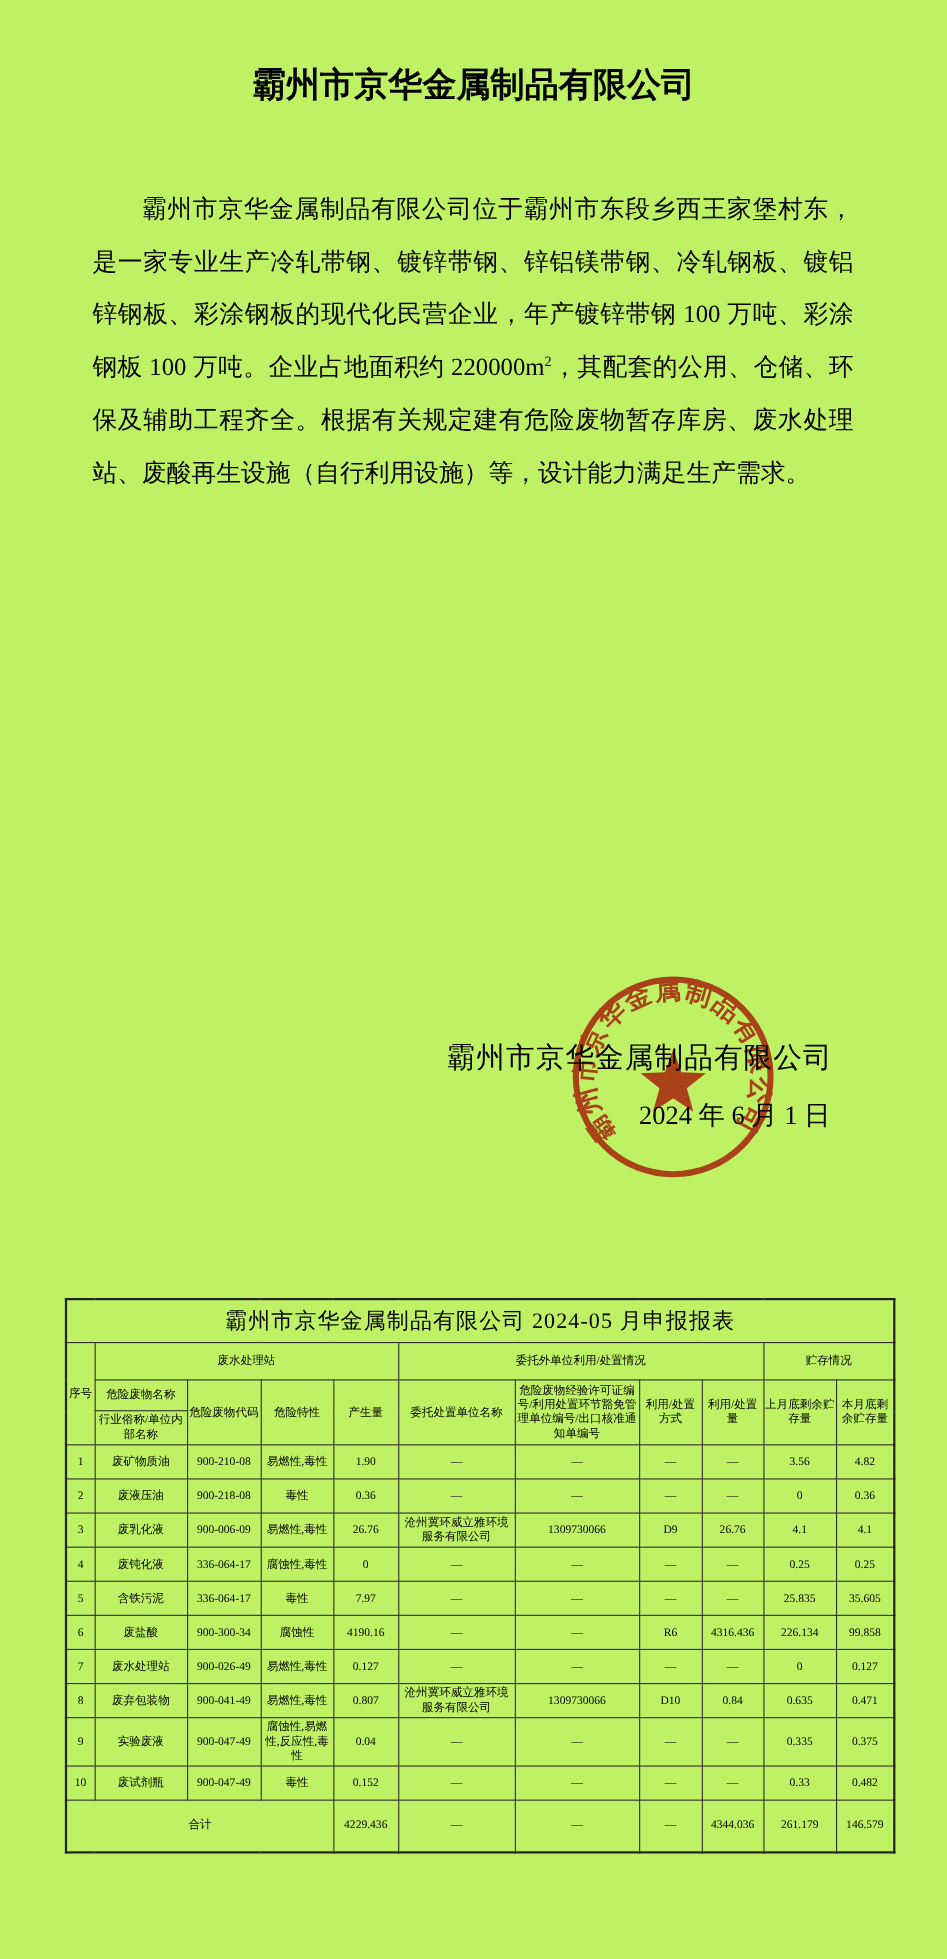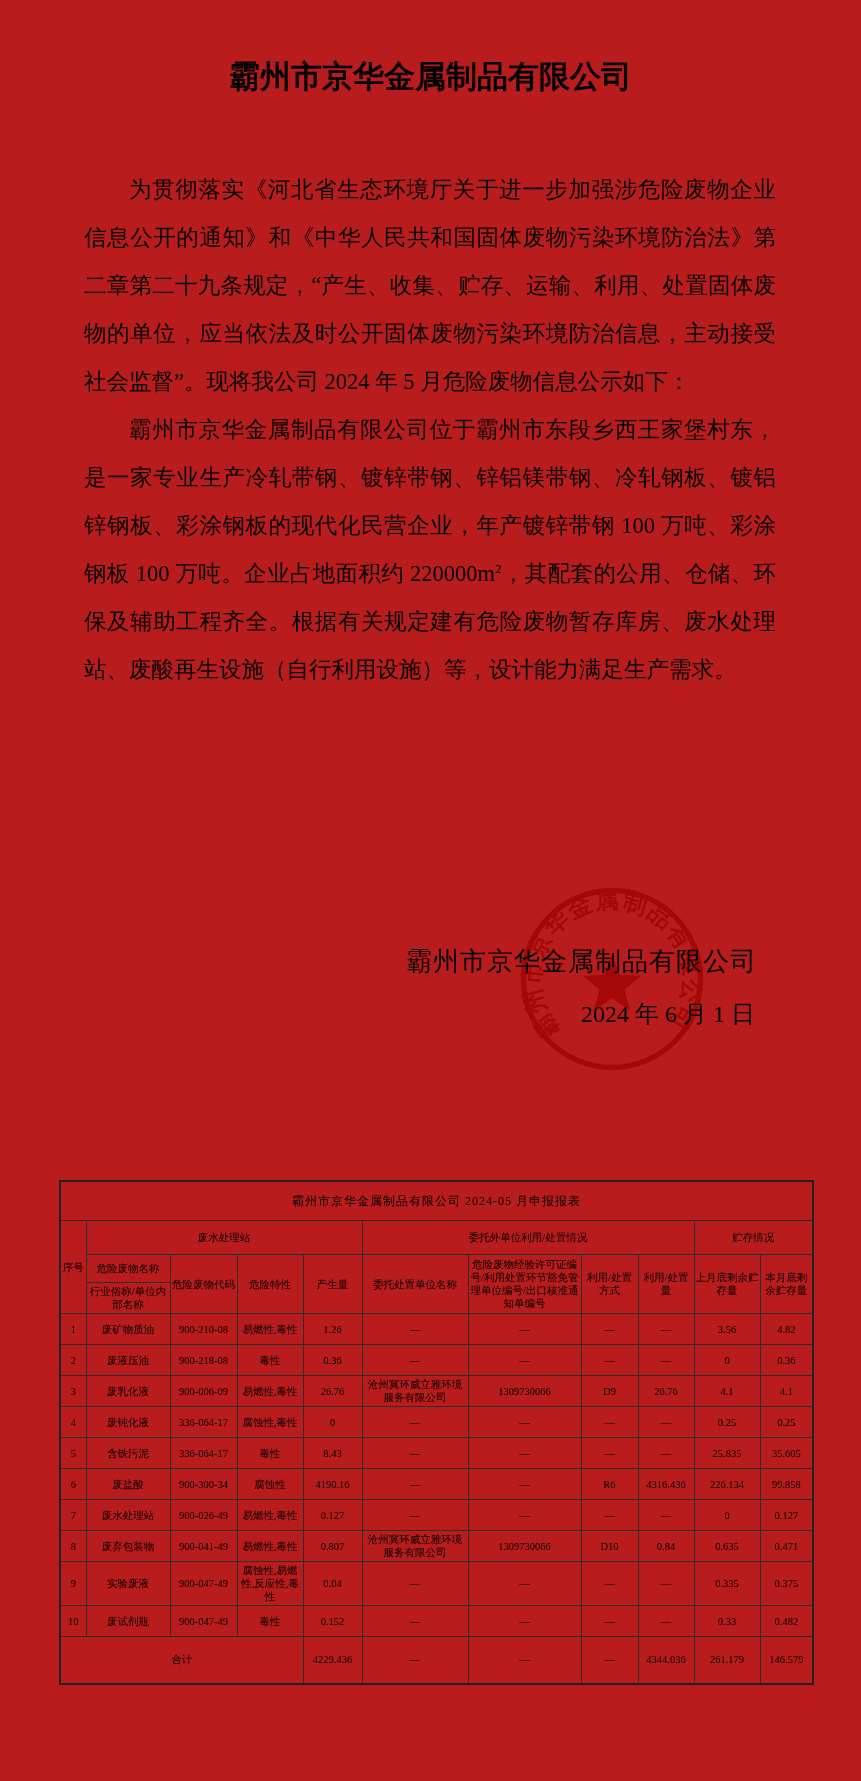--- a/index.html
+++ b/index.html
@@ -1,19 +1,19 @@
 <!DOCTYPE html>
 <html><head>
 <meta charset="utf-8">
 <style>
   html,body{margin:0;padding:0;background:#fff;}
   .page{
     position:relative;
     width:861px;height:1781px;
-    background:#b91c1c;
+    background:#bef264;
     font-family:"Liberation Serif","DejaVu Serif",serif;
     color:#000;
     overflow:hidden;
   }
   .titles{
     position:absolute;top:52px;left:0;width:861px;
     text-align:center;font-weight:bold;font-size:31px;line-height:49px;
   }
   .bodytext{
     position:absolute;top:166px;left:84px;width:692px;
@@ -41,37 +41,36 @@
   }
   table.report td,table.report th{
     border:1px solid #2e2e2e;
     font-weight:normal;
     font-size:10.5px;line-height:13px;
     text-align:center;vertical-align:middle;
     padding:2px 1px;
     word-break:break-all;
   }
   table.report{border:2px solid #222;}
-  tr.t-title td{font-size:12px;line-height:24px;height:34px;letter-spacing:1px;word-break:keep-all;}
+  tr.t-title td{font-size:20px;line-height:24px;height:34px;letter-spacing:1px;word-break:keep-all;}
   tr.t-group{height:34px;}
   tr.t-sub1,tr.t-sub2{height:28px;margin-left:42px;}
   tbody.data tr{height:31px;}
   tr.t-total{height:47px;}
 </style>
 </head>
 <body>
 
 <div class="page">
 
   <div class="titles">
     <div>霸州市京华金属制品有限公司</div>
   </div>
 
   <div class="bodytext">
-    <p><span>为贯彻落实《河北省生态环境厅关于进一步加强涉危险废物企业信息公开的通知》和《中华人民共和国固体废物污染环境防治法》第二章第二十九条规定，“产生、收集、贮存、运输、利用、处置固体废物的单位，应当依法及时公开固体废物污染环境防治信息，主动接受社会监督”。现将我公司 2024 年 5 月危险废物信息公示如下：</span></p>
     <p><span>霸州市京华金属制品有限公司位于霸州市东段乡西王家堡村东，是一家专业生产冷轧带钢、镀锌带钢、锌铝镁带钢、冷轧钢板、镀铝锌钢板、彩涂钢板的现代化民营企业，年产镀锌带钢 100 万吨、彩涂钢板 100 万吨。企业占地面积约 220000m</span><sup>2</sup><span>，其配套的公用、仓储、环保及辅助工程齐全。根据有关规定建有危险废物暂存库房、废水处理站、废酸再生设施（自行利用设施）等，设计能力满足生产需求。</span></p>
   </div>
 
   <div class="signature">霸州市京华金属制品有限公司</div>
   <div class="sign-date">2024 年 6 月 1 日</div>
 
   <svg class="stamp" viewBox="0 0 190 190" xmlns="http://www.w3.org/2000/svg">
     <circle cx="95" cy="94" r="88.5" fill="none" stroke="#e23b32" stroke-width="5.5"></circle>
     <polygon fill="#e23b32" points="95,69 102.6,89.8 124.7,90.7 107.4,104.4 113.4,125.7 95,113.3 76.6,125.7 82.6,104.4 65.3,90.7 87.4,89.8"></polygon>
     <path id="sealArc" d="M 44.1 145.9 A 72 72 0 1 1 145.9 145.9" fill="none"></path>
@@ -120,21 +119,21 @@
         <tr class="t-sub2">
           <th>行业俗称/单位内部名称</th>
         </tr>
       </tbody>
       <tbody class="data">
           <tr>
             <td>1</td>
             <td>废矿物质油</td>
             <td>900-210-08</td>
             <td>易燃性,毒性</td>
-            <td>1.26</td>
+            <td>1.90</td>
             <td>—</td>
             <td>—</td>
             <td>—</td>
             <td>—</td>
             <td>3.56</td>
             <td>4.82</td>
           </tr>
           <tr>
             <td>2</td>
             <td>废液压油</td>
@@ -172,21 +171,21 @@
             <td>—</td>
             <td>—</td>
             <td>0.25</td>
             <td>0.25</td>
           </tr>
           <tr>
             <td>5</td>
             <td>含铁污泥</td>
             <td>336-064-17</td>
             <td>毒性</td>
-            <td>8.43</td>
+            <td>7.97</td>
             <td>—</td>
             <td>—</td>
             <td>—</td>
             <td>—</td>
             <td>25.835</td>
             <td>35.605</td>
           </tr>
           <tr>
             <td>6</td>
             <td>废盐酸</td>

